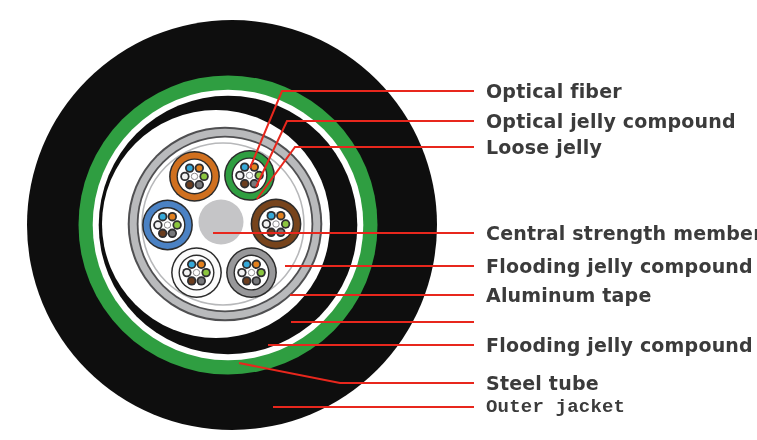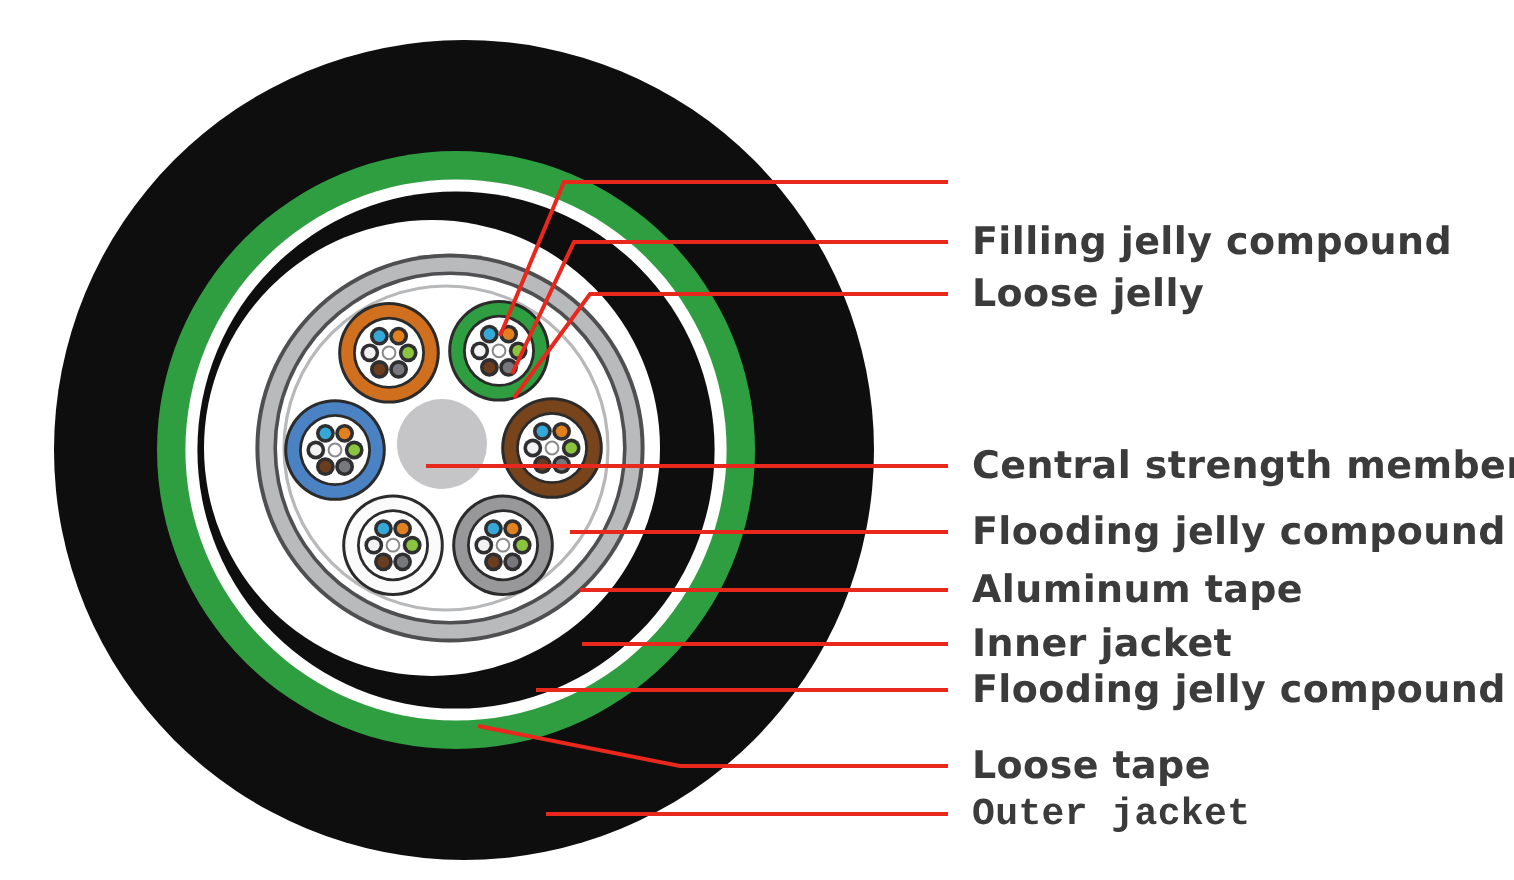--- a/index.html
+++ b/index.html
@@ -158,22 +158,22 @@
       <polyline points="257,199 295,147 474,147" fill="none" stroke="#e8271d" stroke-width="2" stroke-linejoin="miter" stroke-linecap="butt"></polyline>
       <polyline points="213,233 474,233" fill="none" stroke="#e8271d" stroke-width="2" stroke-linejoin="miter" stroke-linecap="butt"></polyline>
       <polyline points="285,266 474,266" fill="none" stroke="#e8271d" stroke-width="2" stroke-linejoin="miter" stroke-linecap="butt"></polyline>
       <polyline points="290,295 474,295" fill="none" stroke="#e8271d" stroke-width="2" stroke-linejoin="miter" stroke-linecap="butt"></polyline>
       <polyline points="291,322 474,322" fill="none" stroke="#e8271d" stroke-width="2" stroke-linejoin="miter" stroke-linecap="butt"></polyline>
       <polyline points="268,345 474,345" fill="none" stroke="#e8271d" stroke-width="2" stroke-linejoin="miter" stroke-linecap="butt"></polyline>
       <polyline points="239,363 340,383 474,383" fill="none" stroke="#e8271d" stroke-width="2" stroke-linejoin="miter" stroke-linecap="butt"></polyline>
       <polyline points="273,407 474,407" fill="none" stroke="#e8271d" stroke-width="2" stroke-linejoin="miter" stroke-linecap="butt"></polyline>
     </svg>
 
-  <div class="label" style="top: 121px; color: rgb(59, 59, 59);">Filling jelly compound</div>
+  <div class="label" style="top: 91px; color: rgb(59, 59, 59);">Optical fiber</div>
+  <div class="label" style="top: 121px; color: rgb(59, 59, 59);">Optical jelly compound</div>
   <div class="label" style="top: 147px; color: rgb(59, 59, 59);">Loose jelly</div>
   <div class="label" style="top: 233px; color: rgb(59, 59, 59);">Central strength member</div>
   <div class="label" style="top: 266px; color: rgb(59, 59, 59);">Flooding jelly compound</div>
   <div class="label" style="top: 295px; color: rgb(59, 59, 59);">Aluminum tape</div>
-  <div class="label" style="top: 322px; color: rgb(59, 59, 59);">Inner jacket</div>
   <div class="label" style="top: 345px; color: rgb(59, 59, 59);">Flooding jelly compound</div>
-  <div class="label" style="top: 383px; color: rgb(59, 59, 59);">Loose tape</div>
+  <div class="label" style="top: 383px; color: rgb(59, 59, 59);">Steel tube</div>
   <div class="label" style="top: 407px; color: rgb(59, 59, 59); font-family: Liberation Mono, monospace;">Outer jacket</div>
 </div>
 
 </body></html>

